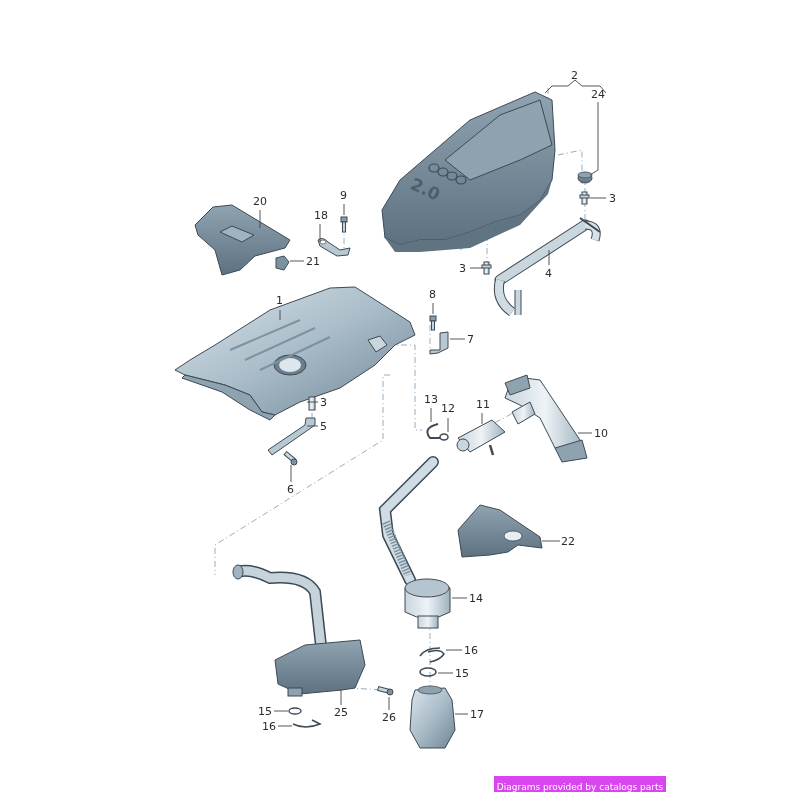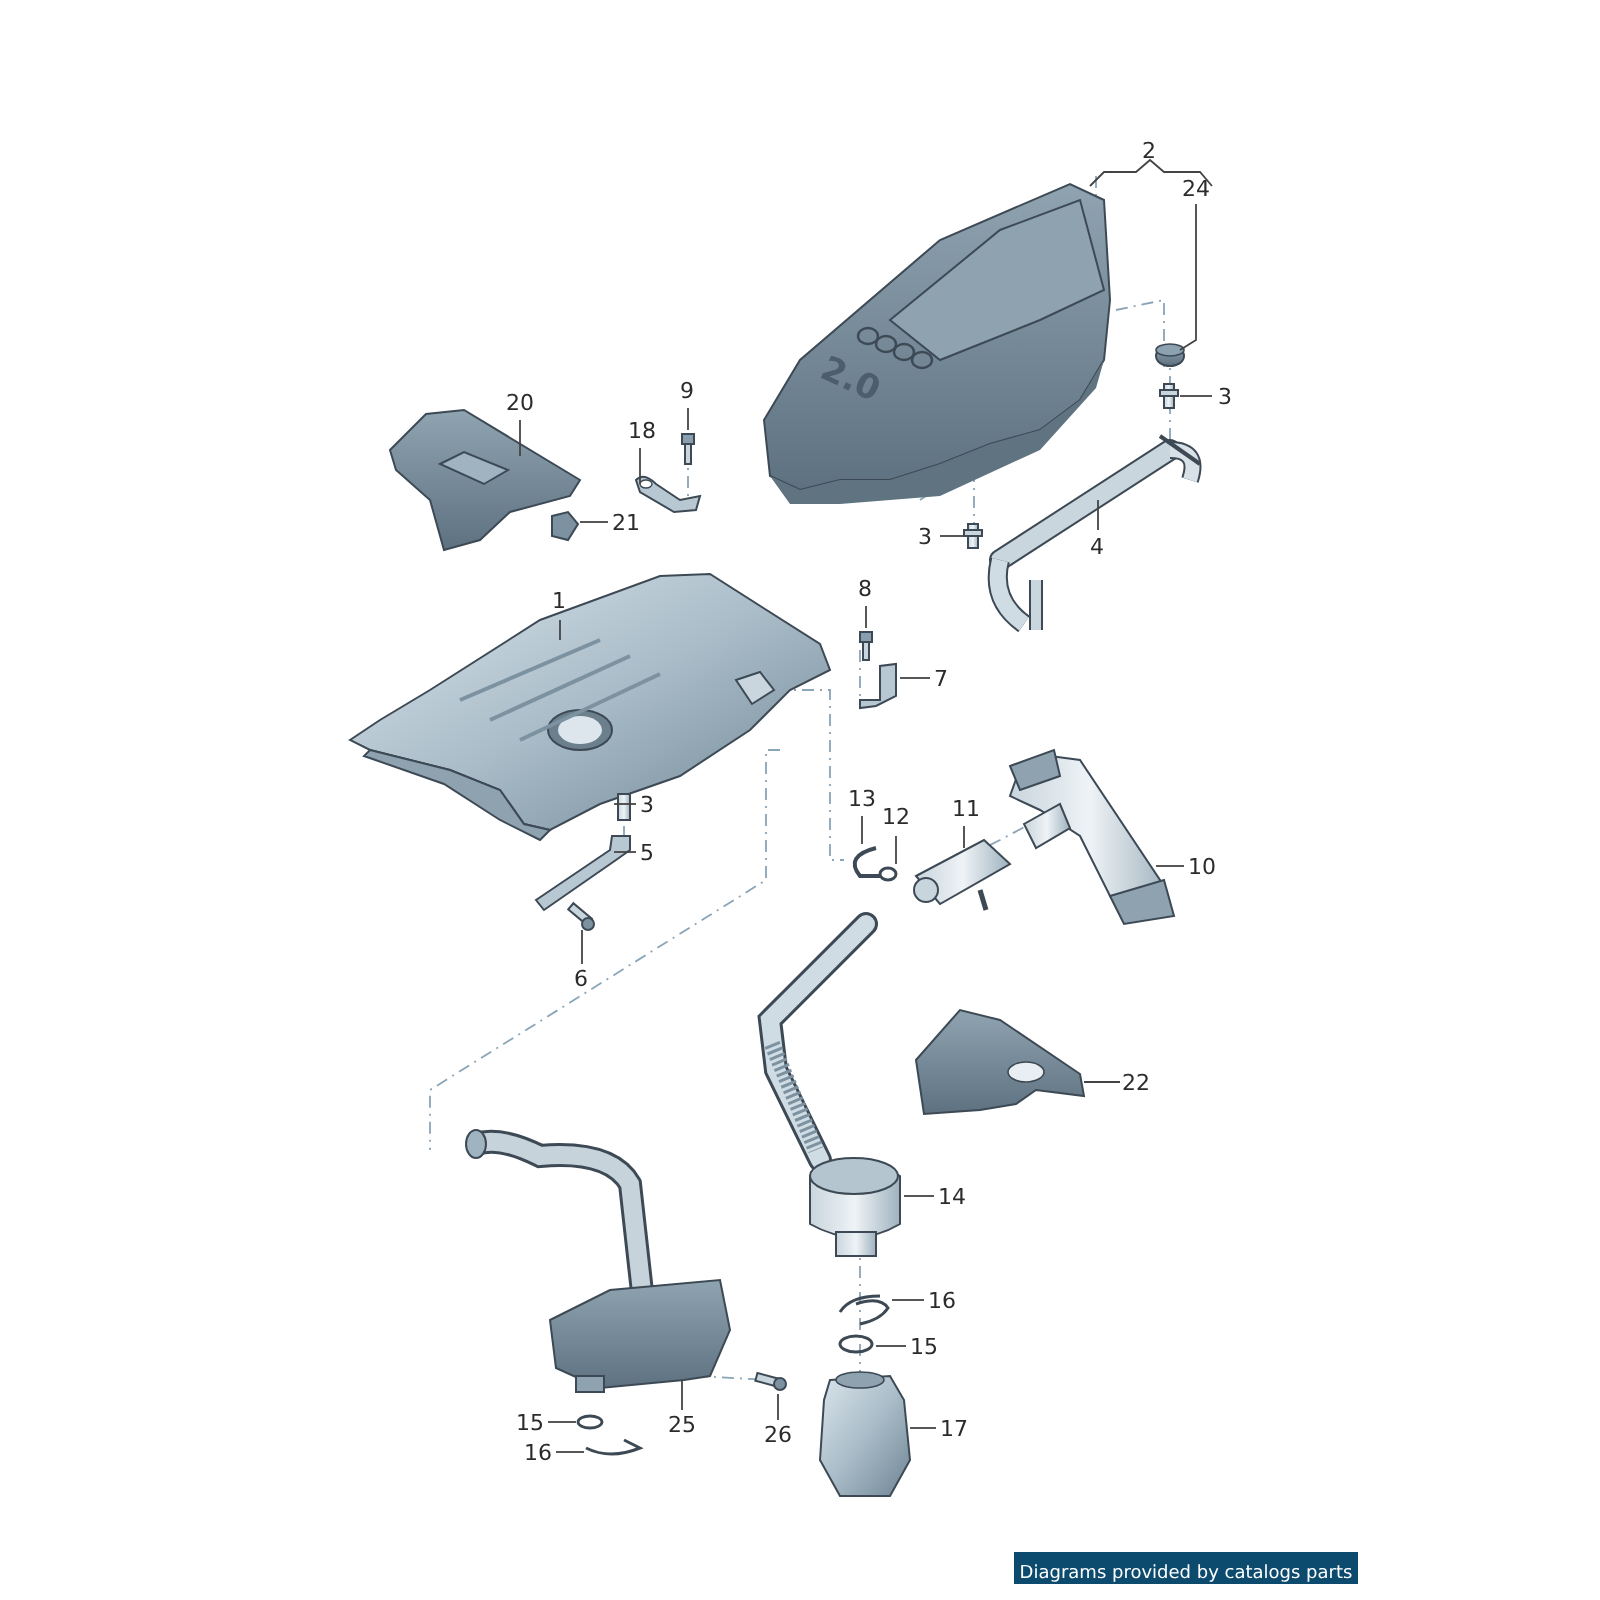--- a/index.html
+++ b/index.html
@@ -2,21 +2,21 @@
 <html><head>
 <meta charset="utf-8">
 <style>
   html, body { margin:0; padding:0; background:#ffffff; }
   body { width:800px; height:800px; position:relative; overflow:hidden; font-family:"DejaVu Sans", sans-serif; }
   #diagram { position:absolute; left:0; top:0; width:800px; height:800px; }
   .lbl { font-family:"DejaVu Sans", sans-serif; font-size:11px; fill:#2b2b2b; }
   .lead { stroke:#444; stroke-width:0.9; fill:none; }
   .dash { stroke:#8aa4b8; stroke-width:0.9; fill:none; stroke-dasharray:6 3 1 3; }
   .part { stroke:#3d4a55; stroke-width:1; }
-  #credit { position:absolute; left:507px; top:776px; width:172px; height:16px; background:#0c4a6e; color:#fff;
+  #credit { position:absolute; left:494px; top:776px; width:172px; height:16px; background:#d946ef; color:#fff;
     font-family:"DejaVu Sans", sans-serif; font-size:9px; line-height:22px; text-align:center; }
 </style>
 </head>
 <body>
 
 <svg id="diagram" viewBox="0 0 800 800" xmlns="http://www.w3.org/2000/svg">
   <defs>
     <linearGradient id="g1" x1="0" y1="0" x2="1" y2="1">
       <stop offset="0" stop-color="#dbe5eb"></stop>
       <stop offset="0.5" stop-color="#a9bcc8"></stop>

